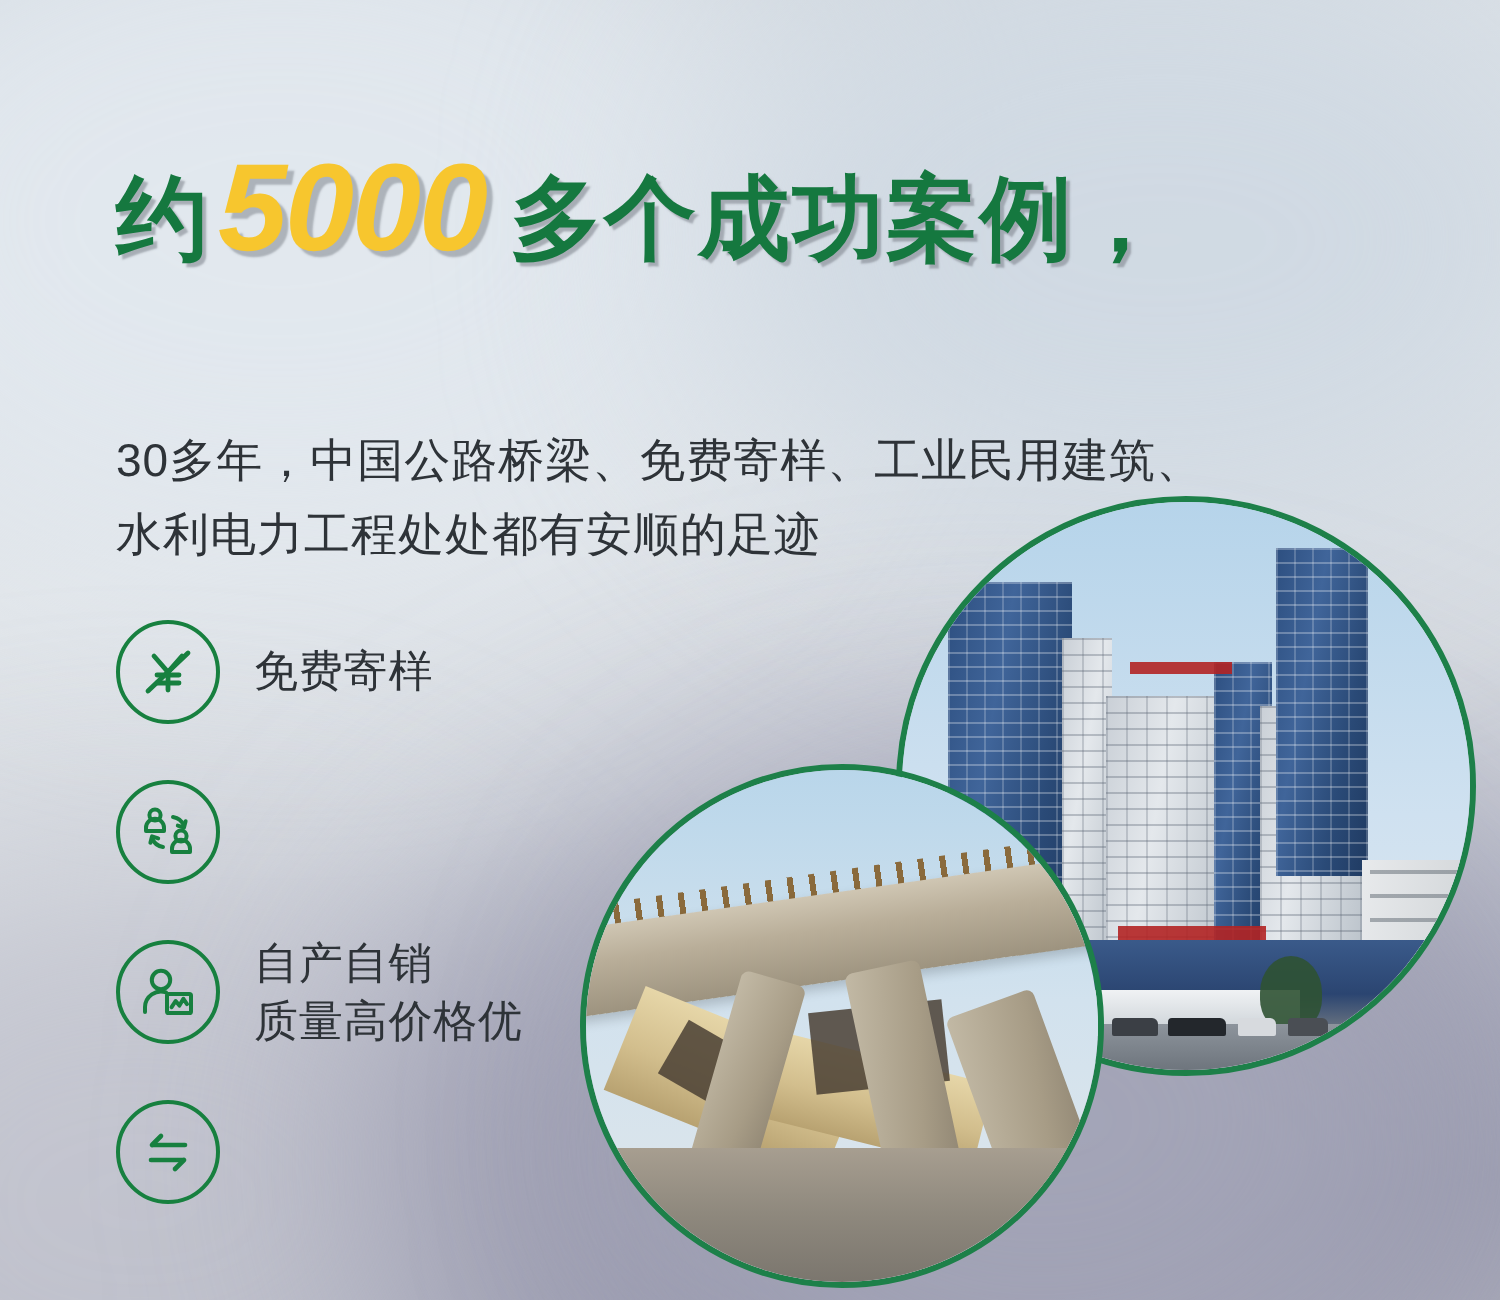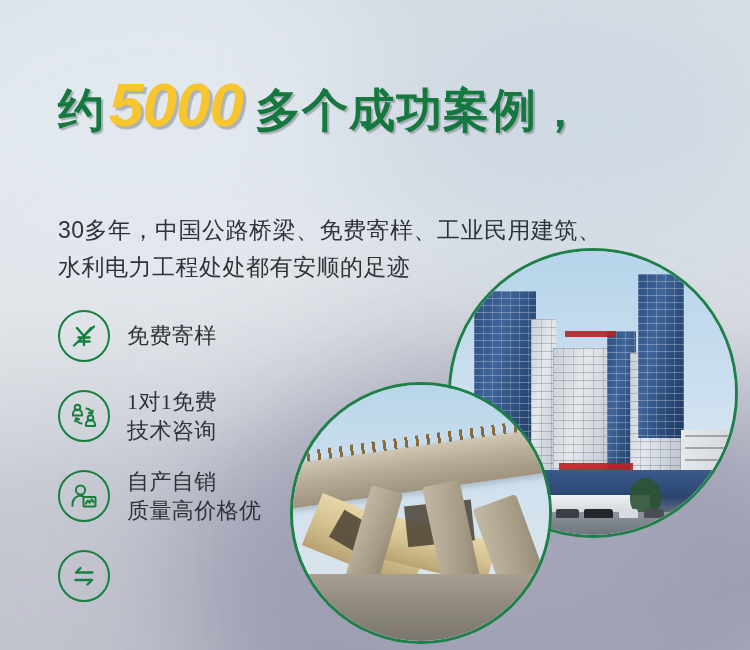--- a/index.html
+++ b/index.html
@@ -106,21 +106,20 @@
     box-sizing: border-box;
   }
   .feature-icon svg { display: block; }
   .feature-label {
     margin-left: 17px;
     font-size: 22px;
     line-height: 1.32;
     color: #2e3338;
     letter-spacing: 0.4px;
     white-space: pre-line;
-    font-family: Liberation Serif, serif;
   }
 
   
   .photo {
     position: absolute;
     border-radius: 50%;
     border: 3px solid #1d8049;
     box-sizing: border-box;
     overflow: hidden;
     z-index: 4;
@@ -303,22 +302,20 @@
             <path d="M6 16.5 v-1.6 a4.5 4.5 0 0 1 9 0 v1.6 z"></path>
             <circle cx="23.5" cy="19" r="2.8"></circle>
             <path d="M19 27 v-1.6 a4.5 4.5 0 0 1 9 0 v1.6 z"></path>
             <path d="M19.5 9.5 a7 7 0 0 1 5.5 4.5"></path>
             <path d="M25.8 11.6 l-0.8 3.2 -3.1 -1"></path>
             <path d="M14.5 24.5 a7 7 0 0 1 -5.5 -4.5"></path>
             <path d="M8.2 22.4 l0.8 -3.2 3.1 1"></path>
           </g>
         </svg>
       </span>
-      <span class="feature-label">1对1免费
-技术咨询</span>
     </div>
 
     <div class="feature-item">
       <span class="feature-icon">
         <svg width="34" height="34" viewBox="0 0 34 34">
           <g stroke="#17803f" stroke-width="2" fill="none" stroke-linecap="round" stroke-linejoin="round">
             <circle cx="13.5" cy="11" r="4.6"></circle>
             <path d="M5.5 27 v-2.5 a8 8 0 0 1 10.5 -7.3"></path>
             <rect x="16.5" y="18" width="12" height="9.5" rx="0.8"></rect>
             <path d="M18.8 24.6 l2 -3.1 1.9 2.3 2 -3.4 1.8 2.7"></path>

